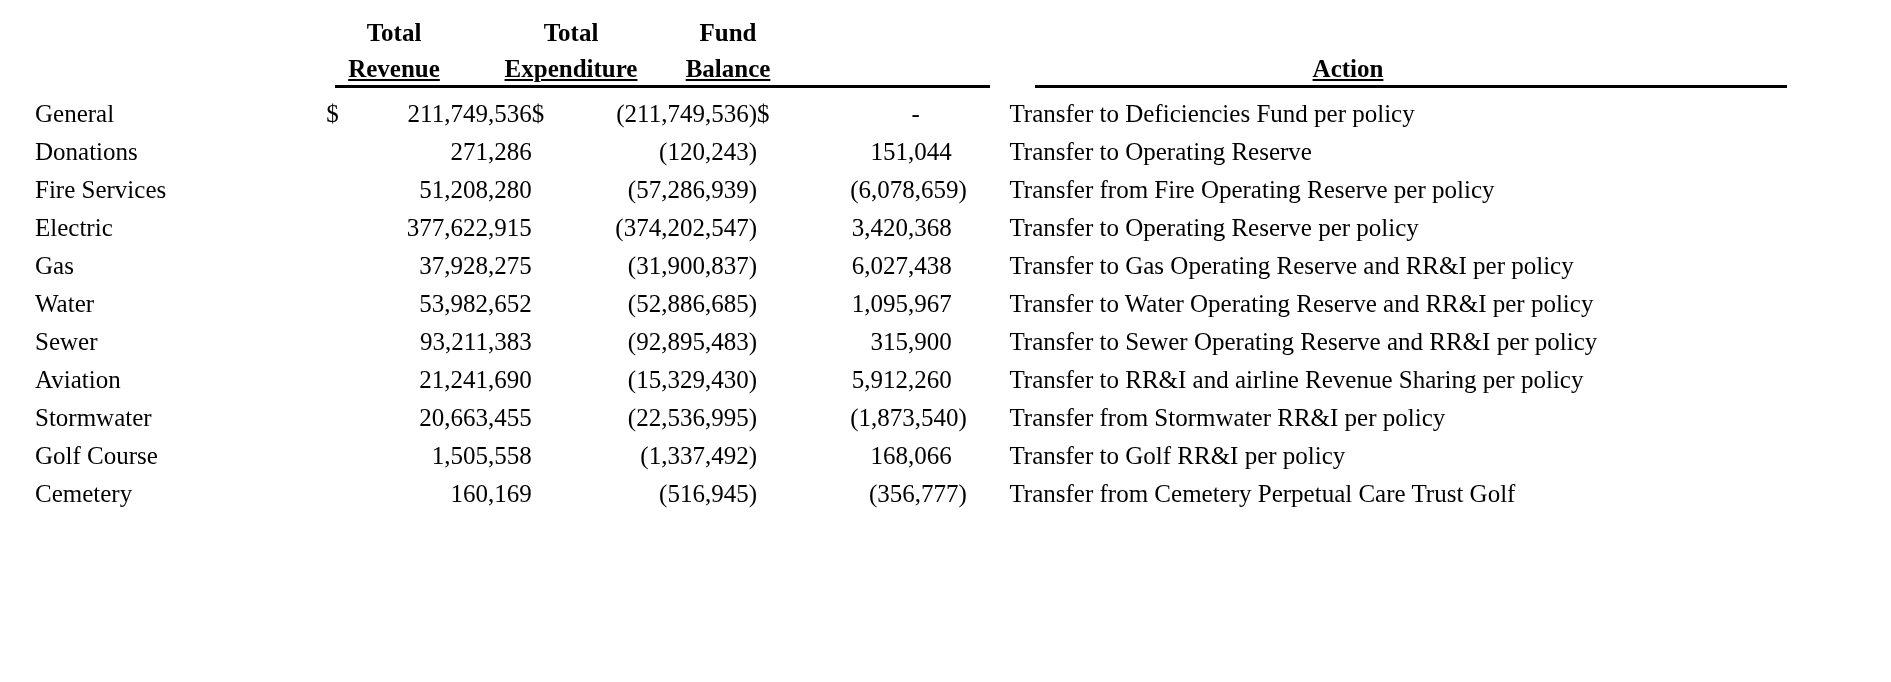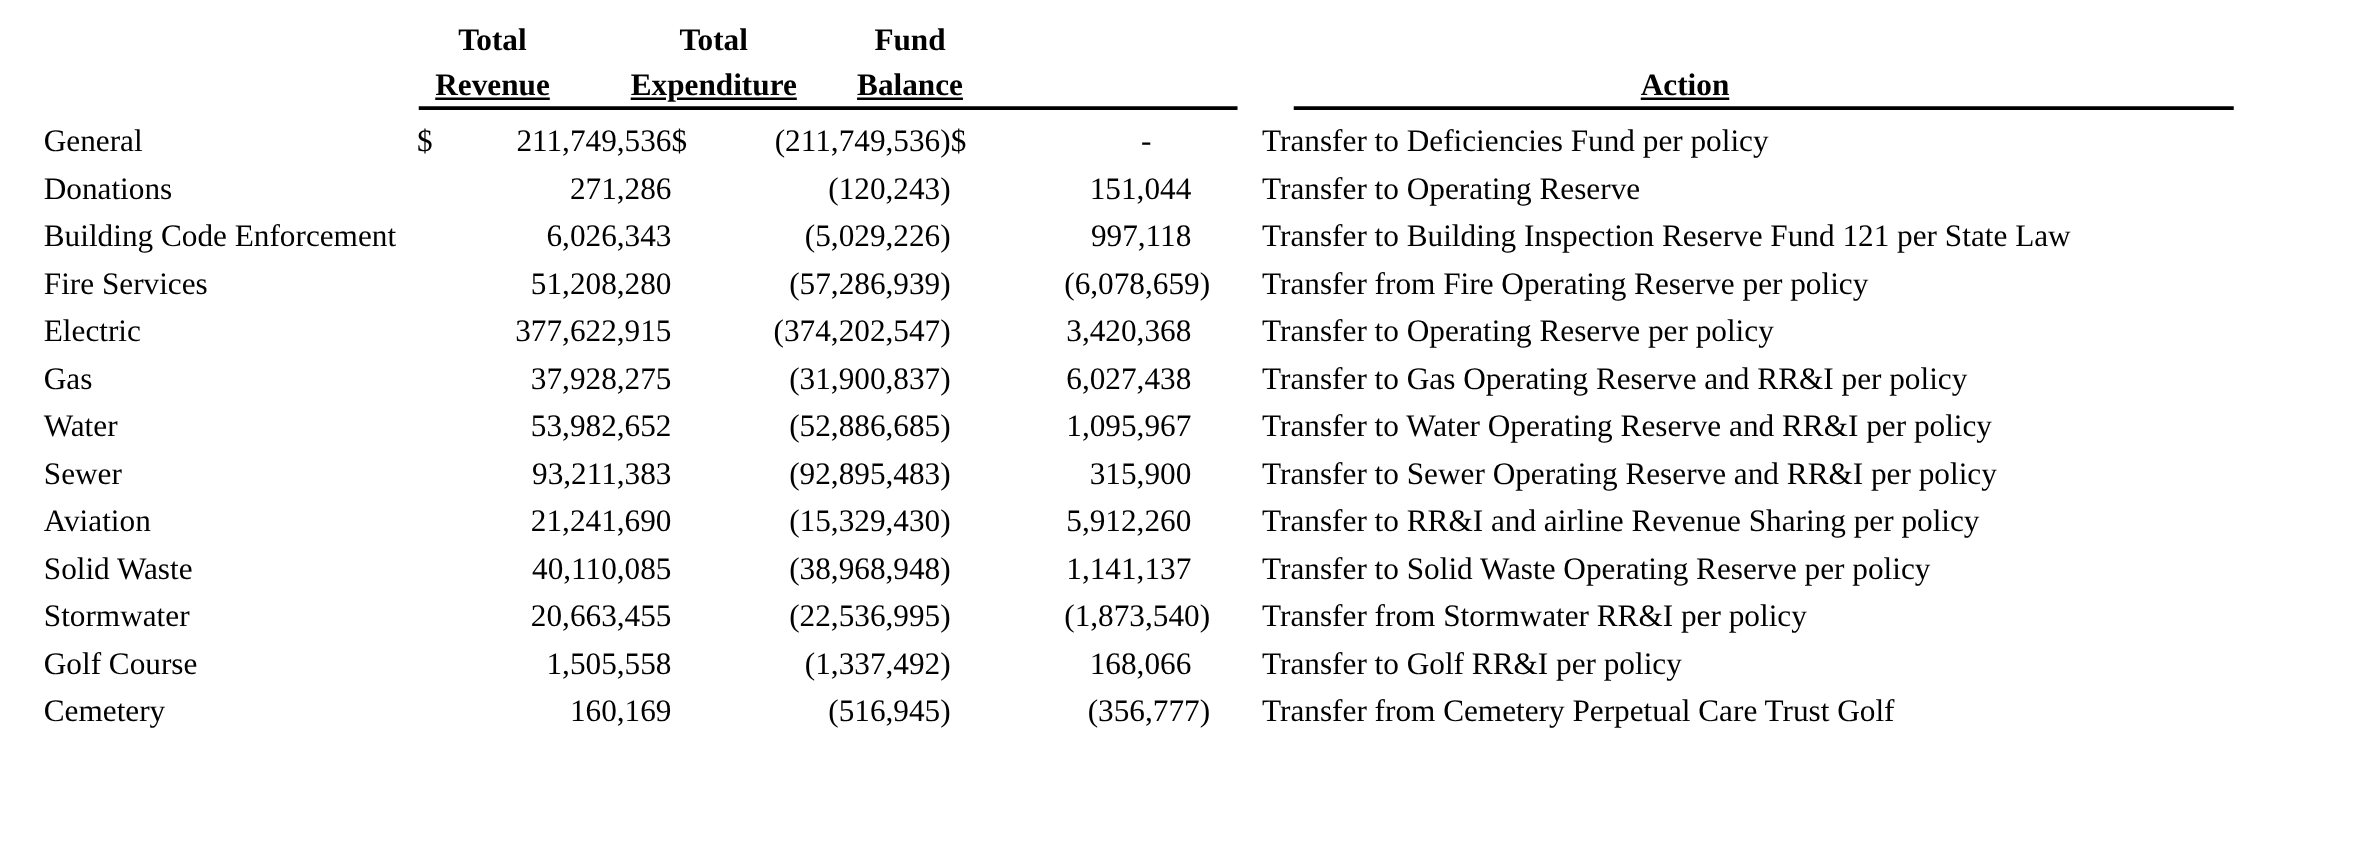--- a/index.html
+++ b/index.html
@@ -103,28 +103,20 @@
 
     <tr>
       <td class="fund">Donations</td>
       <td class="num rev">271,286</td>
       <td class="num exp">(120,243)</td>
       <td class="num bal pos">151,044</td>
       <td></td>
       <td class="action">Transfer to Operating Reserve</td>
     </tr>
 
-    <tr>
-      <td class="fund">Building Code Enforcement</td>
-      <td class="num rev">6,026,343</td>
-      <td class="num exp">(5,029,226)</td>
-      <td class="num bal pos">997,118</td>
-      <td></td>
-      <td class="action">Transfer to Building Inspection Reserve Fund 121 per State Law</td>
-    </tr>
 
     <tr>
       <td class="fund">Fire Services</td>
       <td class="num rev">51,208,280</td>
       <td class="num exp">(57,286,939)</td>
       <td class="num bal neg">(6,078,659)</td>
       <td></td>
       <td class="action">Transfer from Fire Operating Reserve per policy</td>
     </tr>
 
@@ -167,28 +159,20 @@
     <tr>
       <td class="fund">Aviation</td>
       <td class="num rev">21,241,690</td>
       <td class="num exp">(15,329,430)</td>
       <td class="num bal pos">5,912,260</td>
       <td></td>
       <td class="action">Transfer to RR&amp;I and airline Revenue Sharing per policy</td>
     </tr>
 
 
-    <tr>
-      <td class="fund">Solid Waste</td>
-      <td class="num rev">40,110,085</td>
-      <td class="num exp">(38,968,948)</td>
-      <td class="num bal pos">1,141,137</td>
-      <td></td>
-      <td class="action">Transfer to Solid Waste Operating Reserve per policy</td>
-    </tr>
 
     <tr>
       <td class="fund">Stormwater</td>
       <td class="num rev">20,663,455</td>
       <td class="num exp">(22,536,995)</td>
       <td class="num bal neg">(1,873,540)</td>
       <td></td>
       <td class="action">Transfer from Stormwater RR&amp;I per policy</td>
     </tr>
 

